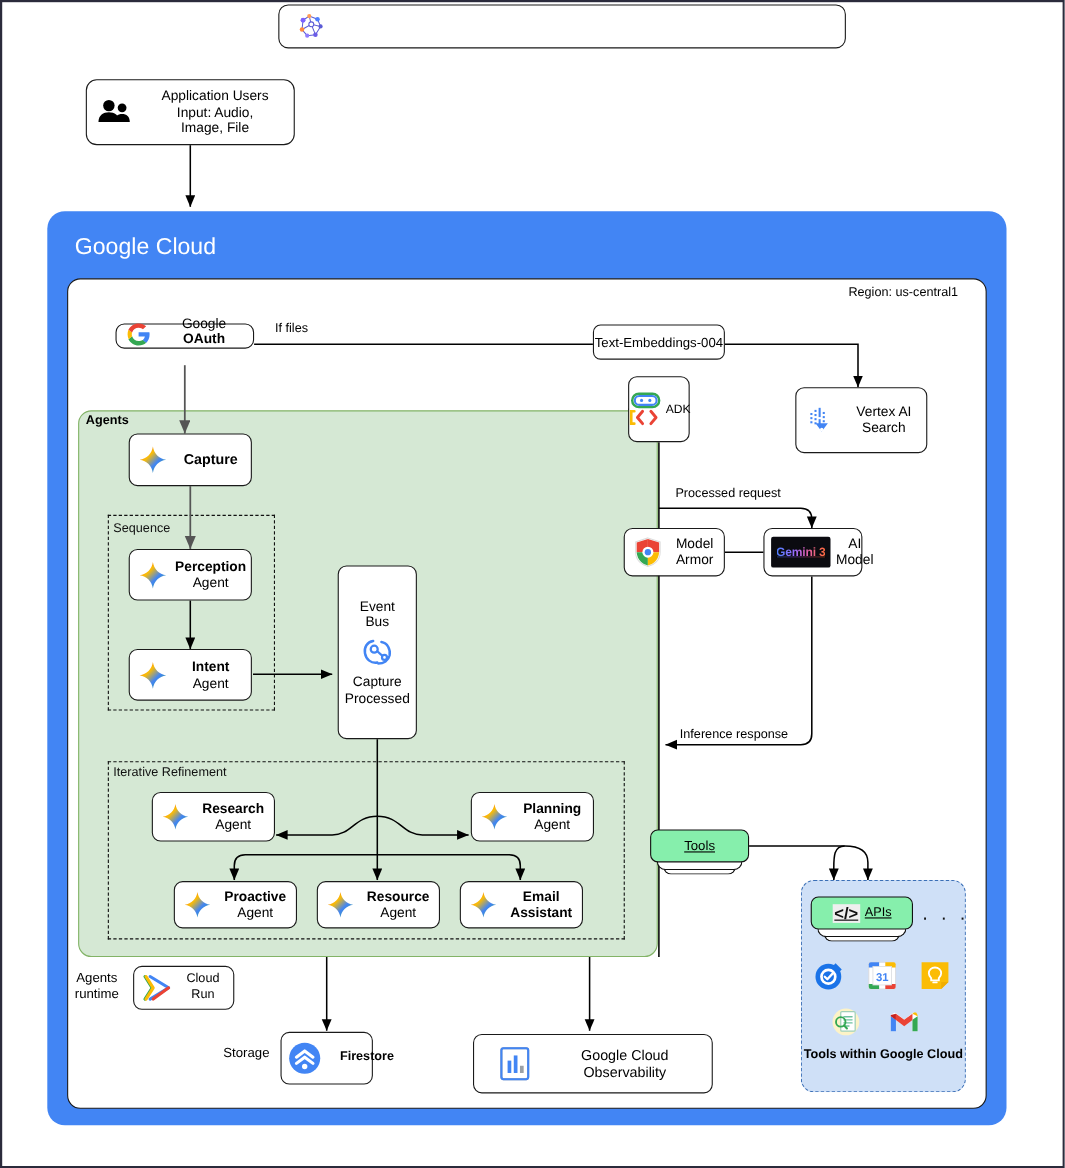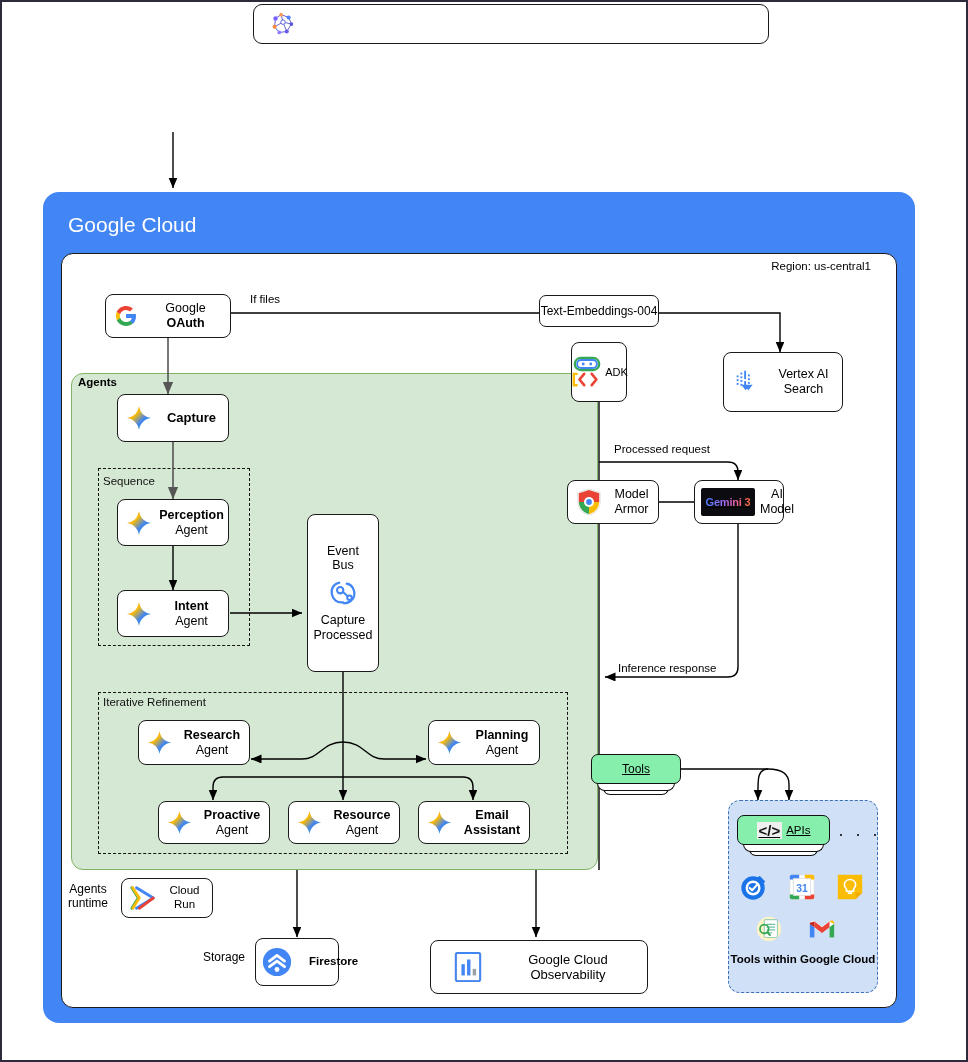--- a/index.html
+++ b/index.html
@@ -136,20 +136,35 @@
         <circle cx="22" cy="9" r="2.2" fill="#4e7fff"></circle>
         <circle cx="25" cy="16" r="2" fill="#5b5bd6"></circle>
         <circle cx="20" cy="24" r="2.2" fill="#6b5ce7"></circle>
         <circle cx="12" cy="25" r="2" fill="#8e7cff"></circle>
         <circle cx="7" cy="19" r="2.2" fill="#ff8a3d"></circle>
         <circle cx="16" cy="14" r="2.4" fill="#ffffff" stroke="#5b5bd6" stroke-width="1"></circle>
       </svg>
     </span>
   </div>
 
+  <div class="node withicon" id="users">
+    <span style="flex:none;width:34px;height:26px;">
+      <svg viewBox="0 0 34 26" width="34" height="26">
+        <circle cx="12" cy="7" r="5.2" fill="#000"></circle>
+        <path d="M2.5 22 C2.5 15.5 7 13 12 13 C17 13 21.5 15.5 21.5 22 Z" fill="#000"></path>
+        <circle cx="24" cy="9" r="4" fill="#000"></circle>
+        <path d="M17 22 C17 16.8 20 14.6 24 14.6 C28 14.6 31 16.8 31 22 Z" fill="#000"></path>
+      </svg>
+    </span>
+    <span class="lbl">
+      <span>Application Users</span><br>
+      <span>Input: Audio,</span><br>
+      <span>Image, File</span>
+    </span>
+  </div>
 
   <div class="abs" id="gcloud"></div>
   <div class="abs" id="gcloud-title">Google Cloud</div>
   <div class="abs" id="region-panel"></div>
   <div class="abs" id="region-label">Region: us-central1</div>
 
   <div class="abs" id="agents-region"></div>
   <div class="abs" id="agents-region-label">Agents</div>
 
   <div class="dashed-group" style="left:96px; top:466px; width:152px; height:178px;"></div>
@@ -208,21 +223,21 @@
 
     <path class="edge" d="M679,767 L766,767"></path>
     <path class="edge" d="M766,767 C756,767 756,777 756,787 L756,798" marker-end="url(#ah)"></path>
     <path class="edge" d="M766,767 C776,767 787,770 787,782 L787,798" marker-end="url(#ah)"></path>
   </svg>
 
   <div class="edgelabel nobg" style="left:246px; top:291px;">If files</div>
   <div class="edgelabel nobg" style="left:610px; top:441px;">Processed request</div>
   <div class="edgelabel nobg" style="left:614px; top:660px;">Inference response</div>
 
-  <div class="node withicon" style="left:103px; top:292px; width:126px; height:44px;">
+  <div class="node withicon" style="left:103px; top:292px; width:126px; height:23px;align-items:flex-end;">
     <span style="flex:none;width:24px;height:24px;">
       <svg viewBox="0 0 24 24" width="24" height="24">
         <path fill="#4285F4" d="M22 12.2c0-.8-.07-1.4-.2-2.1H12v3.9h5.7c-.12.95-.74 2.4-2.12 3.37l3.26 2.5C20.8 18.1 22 15.4 22 12.2z"></path>
         <path fill="#34A853" d="M12 22c2.8 0 5.15-.93 6.84-2.5l-3.26-2.5c-.87.6-2.05 1.02-3.58 1.02-2.73 0-5.05-1.8-5.88-4.3L2.74 16.3C4.42 19.65 7.94 22 12 22z"></path>
         <path fill="#FBBC05" d="M6.12 13.72A6.1 6.1 0 0 1 5.79 12c0-.6.1-1.2.3-1.72L2.74 7.7A10 10 0 0 0 2 12c0 1.6.38 3.1 1.05 4.4l3.07-2.68z"></path>
         <path fill="#EA4335" d="M12 5.9c1.93 0 3.23.83 3.97 1.53l2.9-2.83C17.13 2.98 14.8 2 12 2 7.94 2 4.42 4.35 2.74 7.7l3.35 2.58C6.95 7.7 9.27 5.9 12 5.9z"></path>
       </svg>
     </span>
     <span class="lbl" style="font-size:12.5px;">
       <span>Google</span><br>

